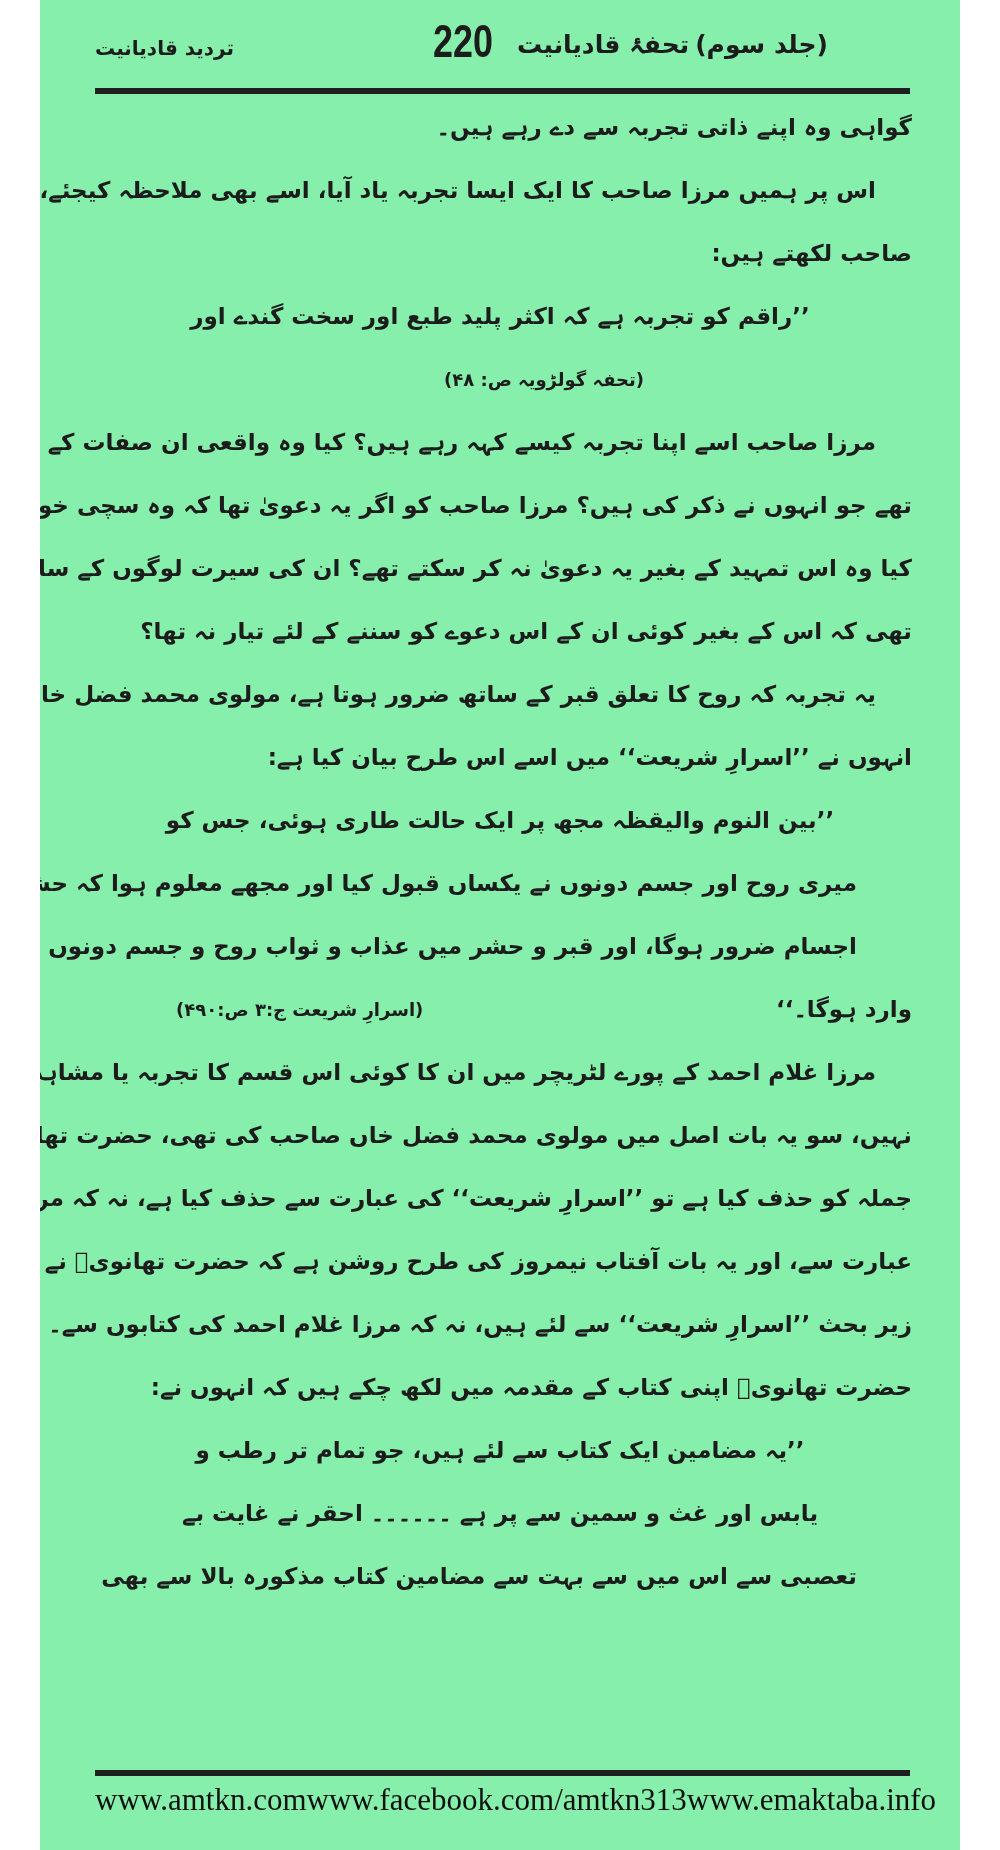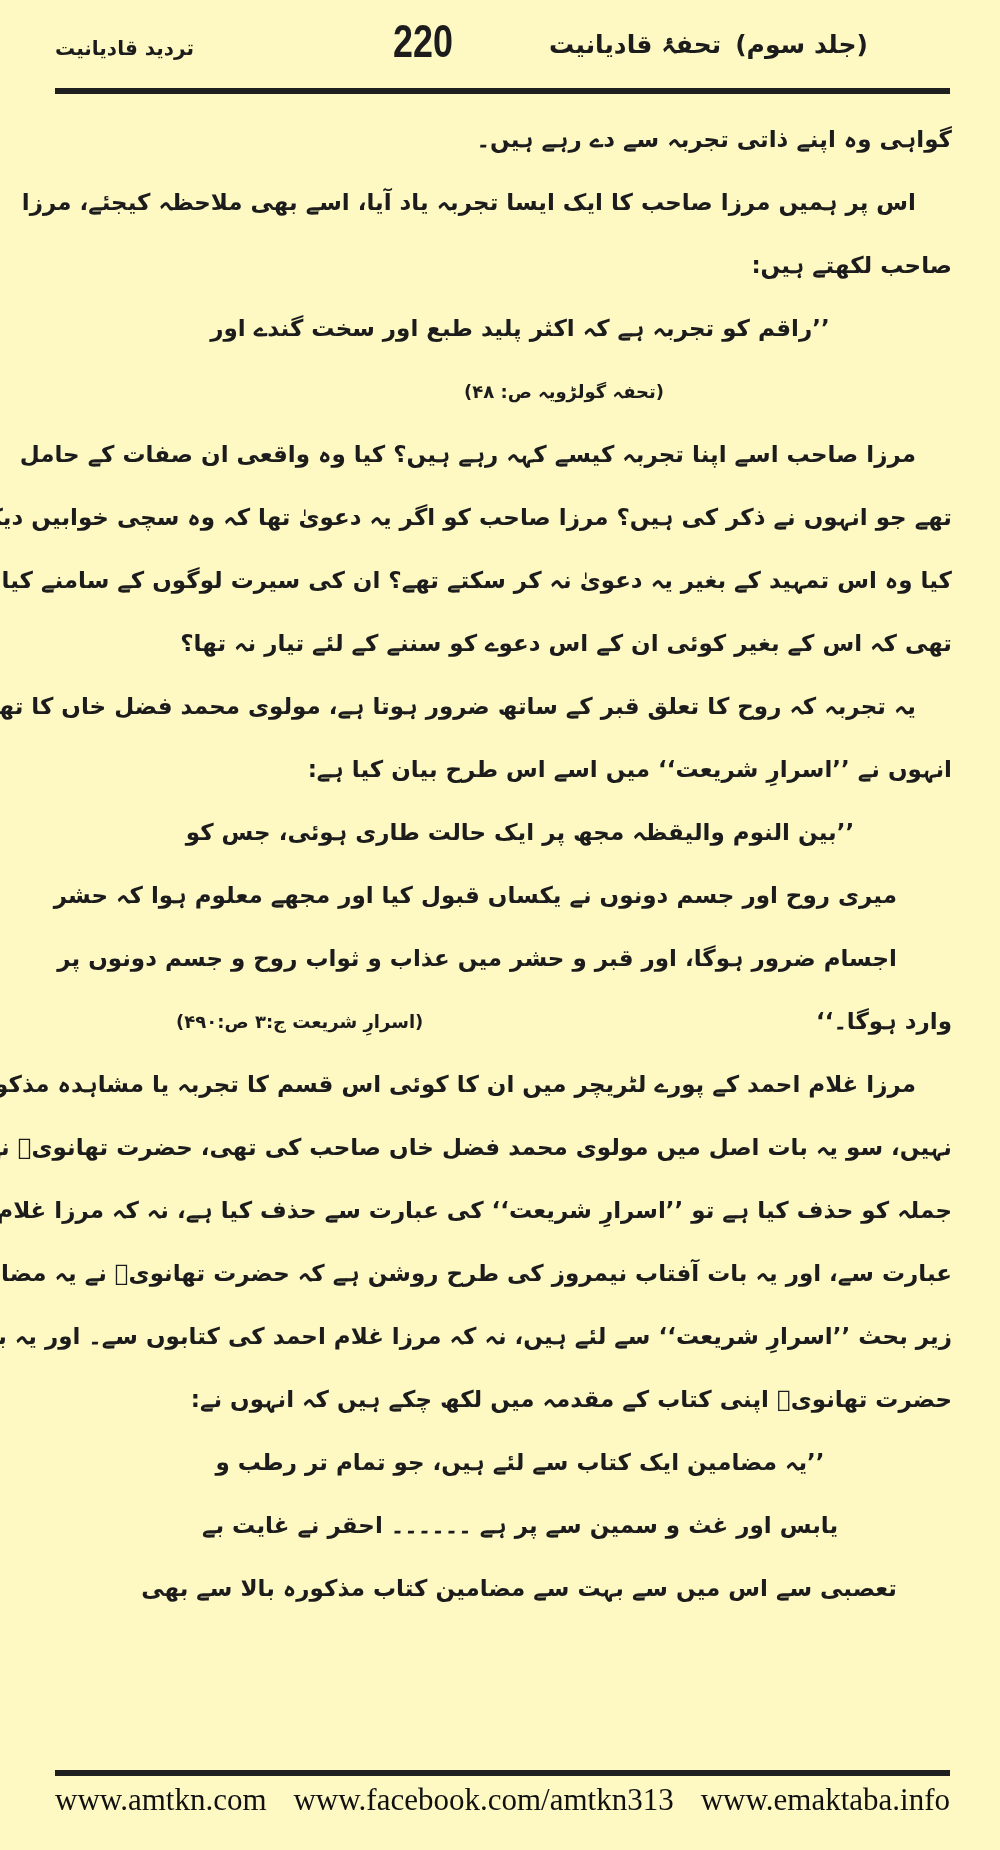--- a/index.html
+++ b/index.html
@@ -1,45 +1,44 @@
 <!DOCTYPE html>
 <html lang="ur"><head>
 <meta charset="utf-8">
 <style>
   * { margin:0; padding:0; box-sizing:border-box; }
   html, body { background:#ffffff; }
   .page {
-    position:relative; width:1000px; height:1850px; margin:0 auto;
-    background:#fef9c3; color:#1c1c1c; overflow:hidden;
+    position:relative; width:920px; height:1850px; margin:0 auto;
+    background:#86efac; color:#1c1c1c; overflow:hidden;
     font-family:"DejaVu Sans", sans-serif;
   }
   
   .page-header { position:absolute; top:0; left:0; right:0; height:96px; }
   .h-left {
     position:absolute; left:55px; top:36px;
     font-size:20px; font-weight:bold; direction:rtl; white-space:nowrap;
   }
   .h-num {
     position:absolute; left:393px; top:14px;
     font-family:"Liberation Sans", sans-serif; font-size:46px; font-weight:bold;
     display:inline-block; transform:scaleX(0.78); transform-origin:left top;
     letter-spacing:0px;
   }
   .h-right {
     position:absolute; right:132px; top:30px;
-    display:flex; direction:ltr; gap:14px; white-space:nowrap;
+    display:flex; direction:ltr; gap:6px; white-space:nowrap;
     font-size:25px; font-weight:bold;
   }
   .h-right span { direction:rtl; unicode-bidi:isolate; }
   .h-rule { position:absolute; top:88px; left:55px; right:50px; height:6px; background:#1f1f1f; }
   
   .page-body {
-    position:absolute; top:108px; left:0; right:0; padding:0 48px;
+    position:absolute; top:96px; left:0; right:0; padding:0 48px;
     direction:rtl;
-    margin-left:40px;
   }
   .line {
     height:63px; line-height:63px; white-space:nowrap; overflow:visible;
     font-size:23px; font-weight:bold; text-align:right;
   }
   .l-indent { padding-right:36px; }
   .l-quote  { text-align:center; padding-left:55px; padding-right:55px; }
   .l-cite   { text-align:center; padding-left:88px; font-size:18px; }
   .l-split  { display:flex; justify-content:space-between; padding-left:88px; }
   .l-split .cite { font-size:18px; }

